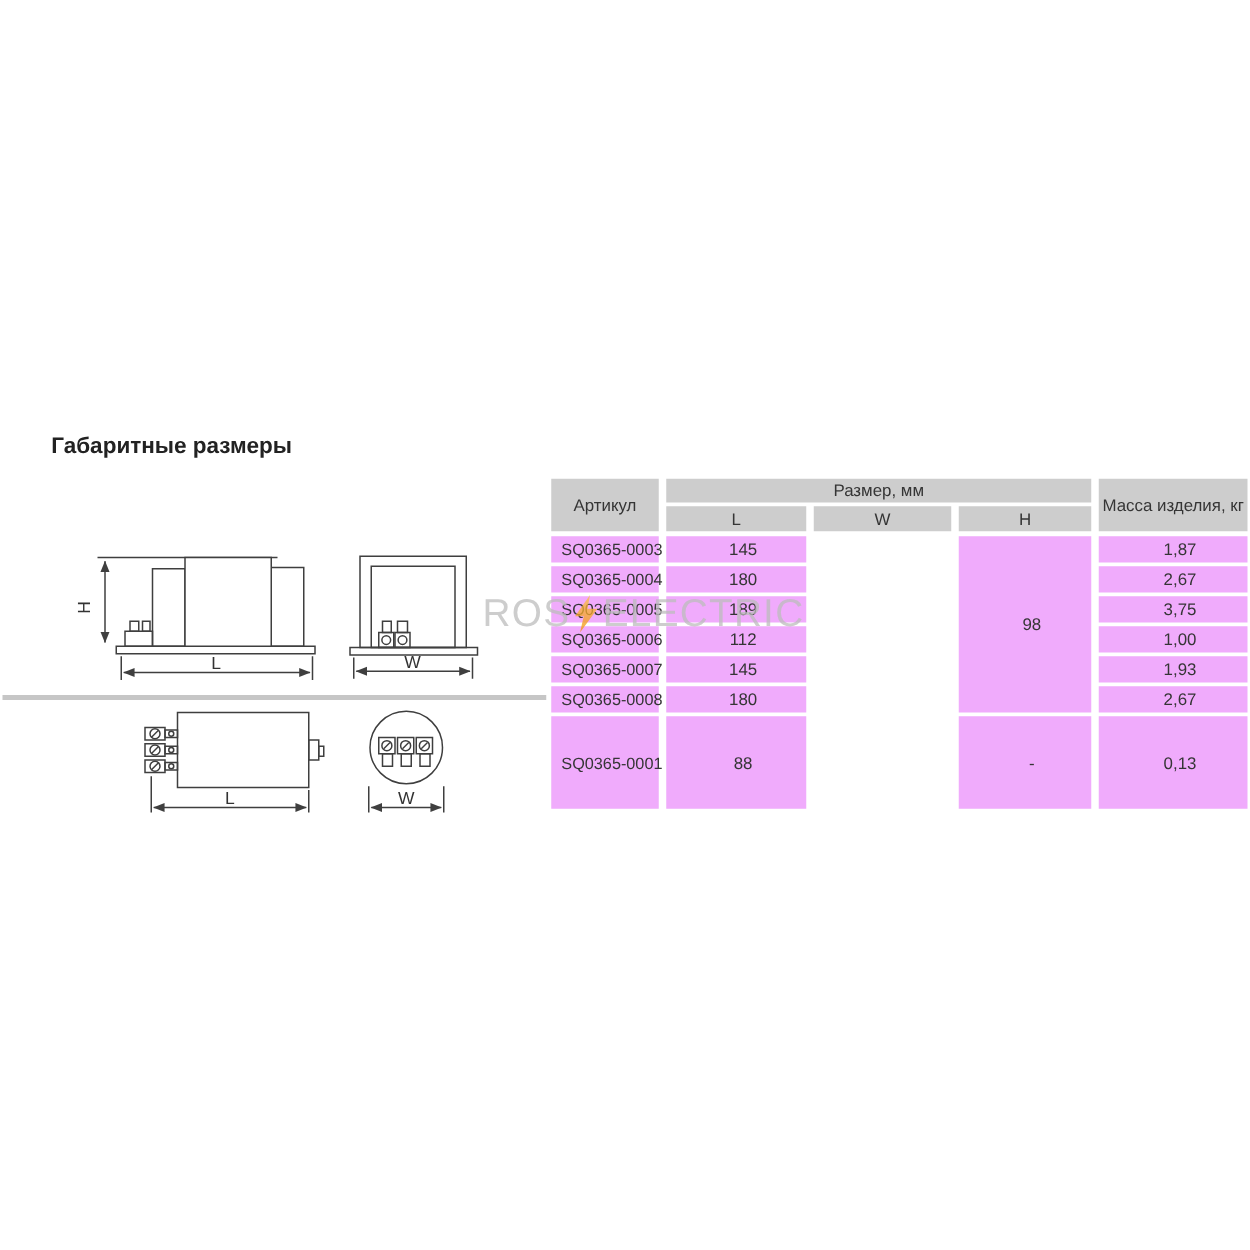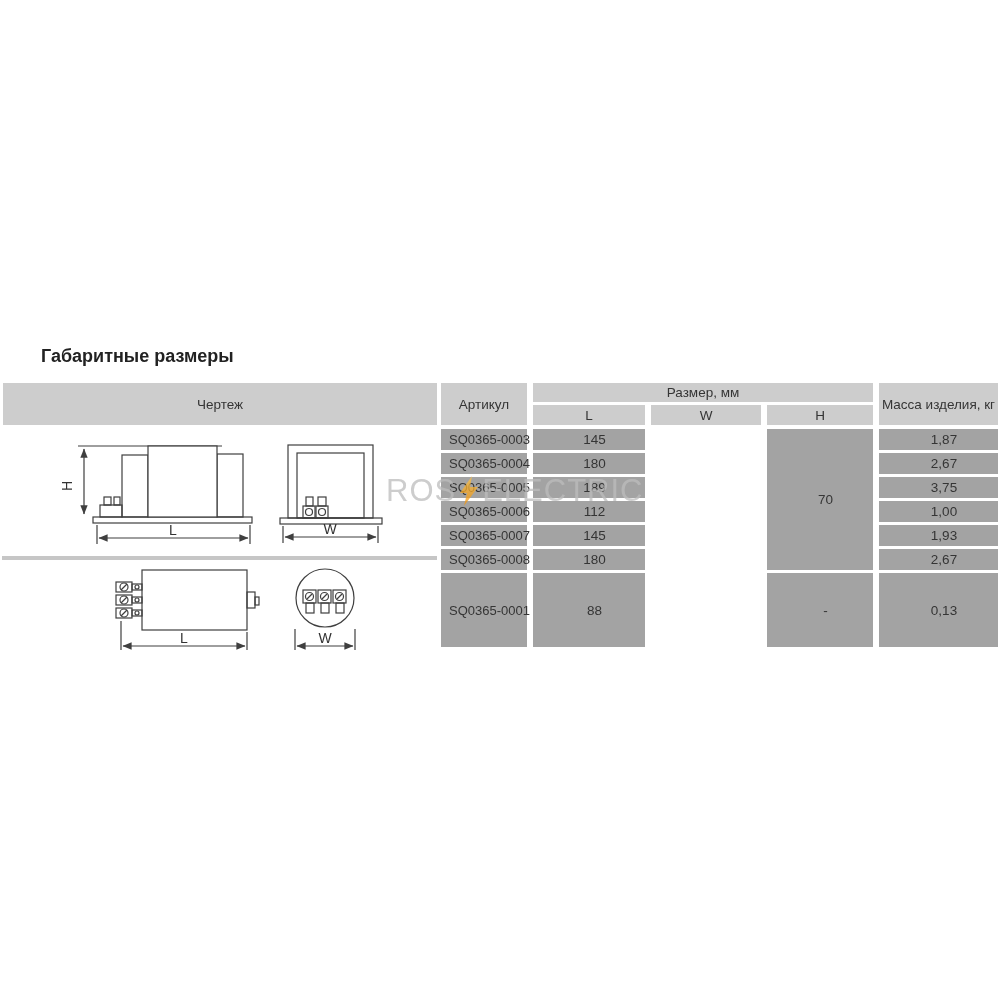--- a/index.html
+++ b/index.html
@@ -2,21 +2,21 @@
 <html><head>
 <meta charset="utf-8">
 <style>
   html,body{margin:0;padding:0;background:#ffffff;}
   #page{position:relative;width:1000px;height:1000px;background:#ffffff;overflow:hidden;
         font-family:"Liberation Sans", sans-serif;}
   #doc-title{position:absolute;left:1px;top:346px;font-size:18px;font-weight:bold;color:#222;padding-left:40px;}
   .hcell,.cell{position:absolute;display:flex;align-items:center;justify-content:center;
         color:#353535;box-sizing:border-box;white-space:nowrap;}
   .hcell{background:#cdcdcd;font-size:13.5px;}
-  .cell{background:#a3a3a3;font-size:13.5px;height:21px;padding-left:11px;}
+  .cell{background:#f0abfc;font-size:13.5px;height:21px;padding-left:11px;}
   .art{font-size:13px;}
   
   .h-drawing{left:3px;top:383px;width:434px;height:42px;}
   .h-article{left:441px;top:383px;width:86px;height:42px;}
   .h-size{left:533px;top:383px;width:340px;height:19px;}
   .h-l{left:533px;top:405px;width:112px;height:20px;}
   .h-w{left:651px;top:405px;width:110px;height:20px;}
   .h-h{left:767px;top:405px;width:106px;height:20px;}
   .h-mass{left:879px;top:383px;width:119px;height:42px;}
   
@@ -38,21 +38,20 @@
   .drawing-svg{position:absolute;}
   .drawing-svg text{font-size:14px;fill:#333;font-family:"Liberation Sans",sans-serif;}
 </style>
 </head>
 <body>
 
 <div id="page">
 
   <div id="doc-title">Габаритные размеры</div>
 
-  <div class="hcell h-drawing">Чертеж</div>
   <div class="hcell h-article">Артикул</div>
   <div class="hcell h-size">Размер, мм</div>
   <div class="hcell h-l">L</div>
   <div class="hcell h-w">W</div>
   <div class="hcell h-h">H</div>
   <div class="hcell h-mass">Масса изделия, кг</div>
 
   <div class="cell col-art art r0">SQ0365-0003</div>
   <div class="cell col-l r0">145</div>
   <div class="cell col-m r0">1,87</div>
@@ -70,21 +69,21 @@
   <div class="cell col-m r3">1,00</div>
 
   <div class="cell col-art art r4">SQ0365-0007</div>
   <div class="cell col-l r4">145</div>
   <div class="cell col-m r4">1,93</div>
 
   <div class="cell col-art art r5">SQ0365-0008</div>
   <div class="cell col-l r5">180</div>
   <div class="cell col-m r5">2,67</div>
 
-  <div class="cell col-h merged">70</div>
+  <div class="cell col-h merged">98</div>
 
   <div id="section-divider"></div>
 
   <div class="cell col-art art row2">SQ0365-0001</div>
   <div class="cell col-l row2">88</div>
   <div class="cell col-h row2">-</div>
   <div class="cell col-m row2">0,13</div>
 
   <div id="watermark">
     <span class="wm-txt">ROS</span>

